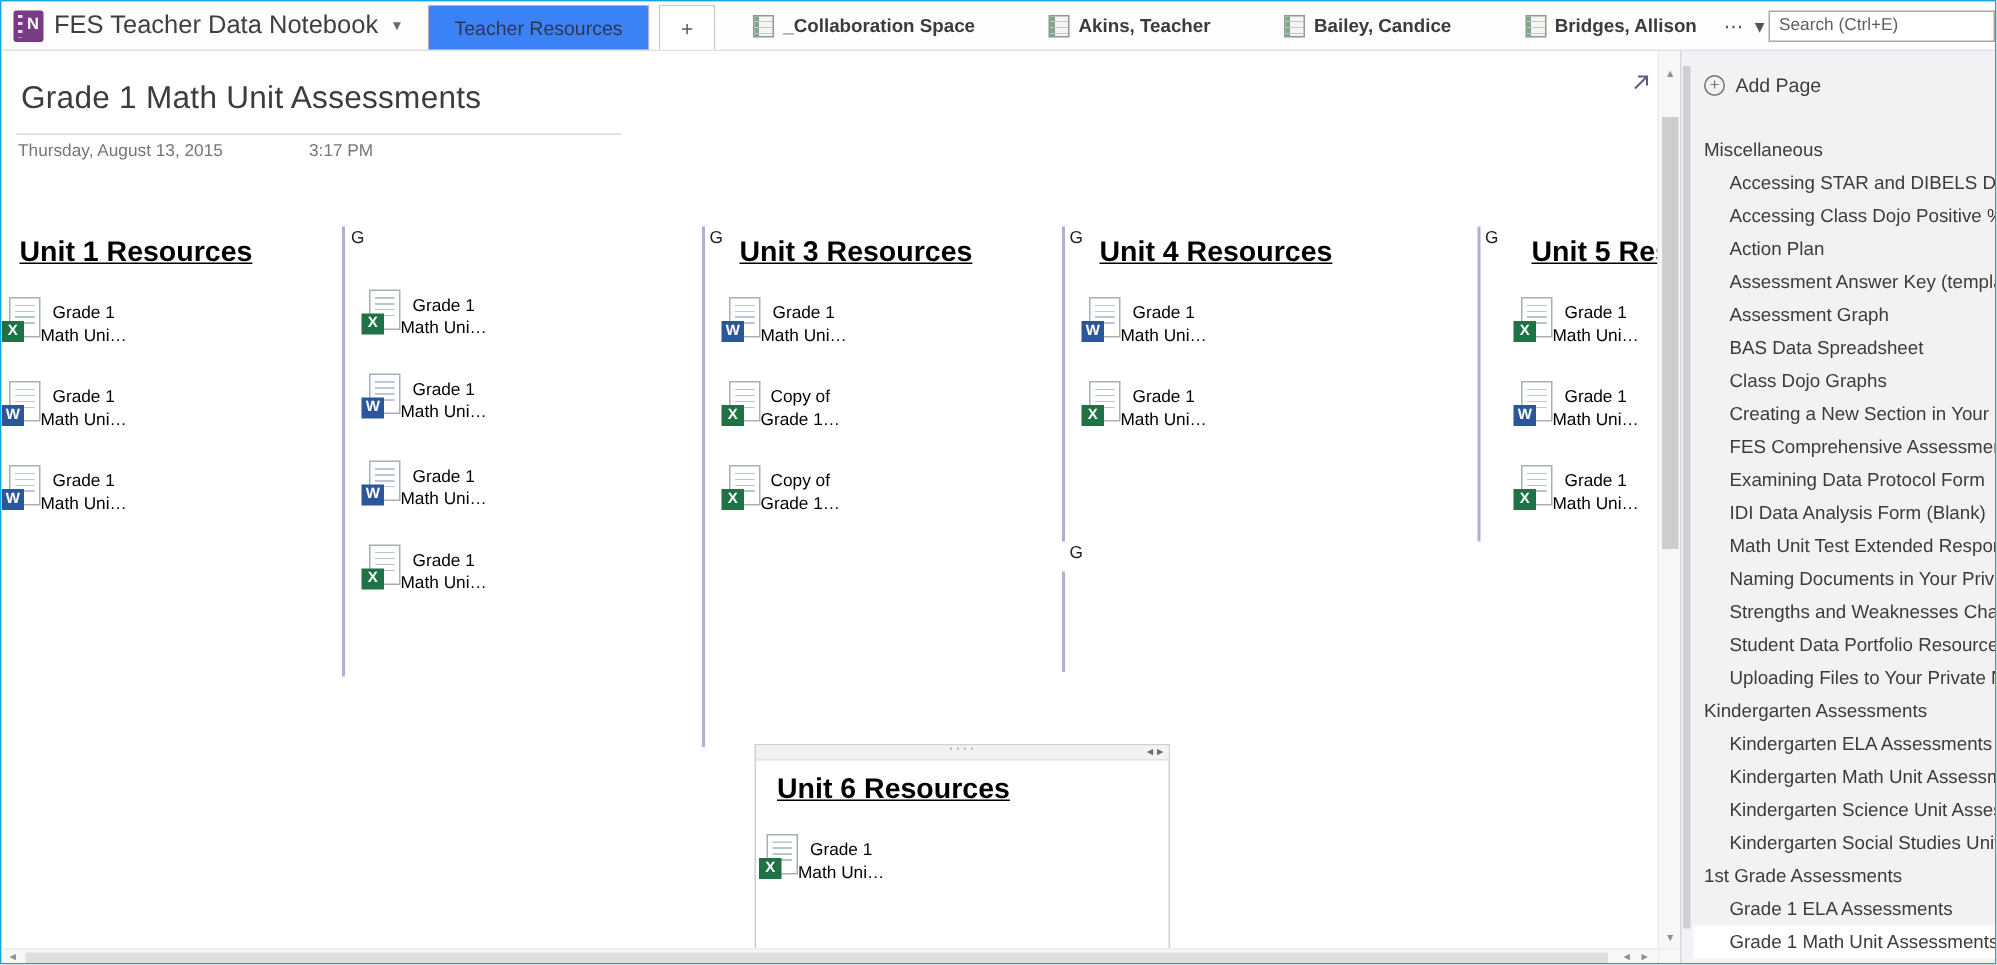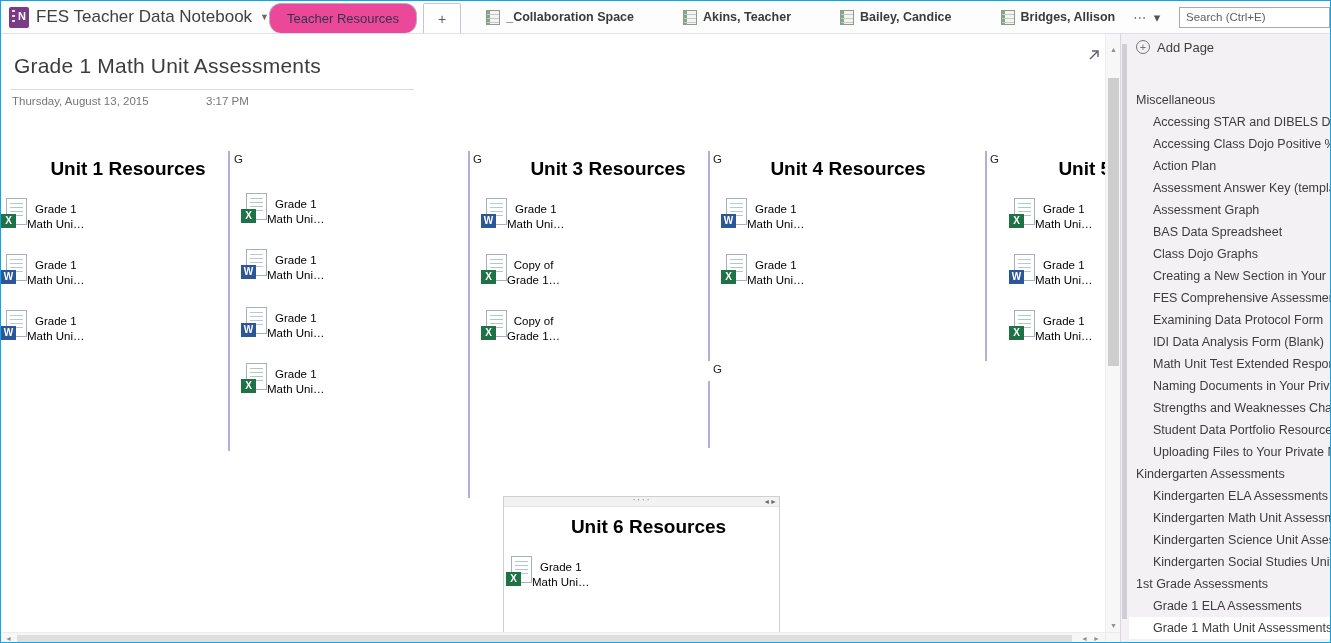--- a/index.html
+++ b/index.html
@@ -13,21 +13,21 @@
   .logo { width:20px; height:21px; background:#7a3b85; border-radius:2px; position:relative; flex:0 0 auto; }
   .logo::before { content:""; position:absolute; left:3px; top:3px; width:3px; height:15px;
                   background:repeating-linear-gradient(to bottom,#e9d9ee 0 2px,transparent 2px 5px); }
   .logo::after { content:"N"; position:absolute; right:3px; top:3px; color:#fff; font-size:11px; font-weight:bold; }
   .nb-name { margin-left:7px; font-size:17px; color:#3f3f3f; white-space:nowrap; }
   .nb-caret { margin-left:8px; font-size:9px; color:#6a6a6a; }
   .nb-caret::before { content:"▼"; }
   .tab { align-self:flex-end; height:30px; display:flex; align-items:center; padding:0 17px;
          font-size:13px; color:#34344e; border:1px solid #b3aecb; border-bottom:none;
          border-radius:2px 2px 0 0; white-space:nowrap; }
-  .tab.active { background:#ec4899;border-radius:12px; }
+  .tab.active { margin-left:16px; background:#3b82f6; }
   .tab.plus { margin-left:6px; background:#fff; border-color:#c7c4d5; color:#5a5a6e; padding:0 14px; font-size:14px; }
   .sections { display:flex; align-items:center;gap:24px; }
   .section-tab { display:flex; align-items:center; gap:6px; margin-left:25px; font-size:12.5px;
                  font-weight:bold; color:#3b3b3b; white-space:nowrap; cursor:default; }
   .section-icon { width:14px; height:15px; border:1px solid #90998f; background:
       repeating-linear-gradient(to bottom, transparent 0 3px, #c4c9c4 3px 4px),
       linear-gradient(to right, #7fa78e 0 3px, #f4f4f2 3px); flex:0 0 auto; }
   .overflow-btn { margin-left:18px; color:#555; font-size:13px; letter-spacing:2px; }
   .overflow-btn::before { content:"⋯ ▾"; }
   .search-box { margin-left:auto; margin-right:2px; width:151px; height:21px; border:1px solid #a9a9a9;
@@ -39,22 +39,22 @@
   .canvas { position:absolute; left:0; top:33px; width:1104px; height:598px; background:#fff; overflow:hidden; }
   .expand-btn { position:absolute; left:1085px; top:13px; width:16px; height:16px; cursor:pointer; }
   .page-title { position:absolute; left:13px; top:20px; font-size:21px; font-weight:300; color:#3c3c3c;
                 letter-spacing:.2px; white-space:nowrap; }
   .title-rule { position:absolute; left:10px; top:55px; width:403px; height:1px; background:#d9d9d9; }
   .meta { position:absolute; top:61px; font-size:11.5px; color:#767676; white-space:nowrap; }
   .meta.date { left:11px; } .meta.time { left:205px; }
 
   .unit-col { position:absolute; top:123px; width:230px; }
   .c1{left:12px} .c2{left:252px} .c3{left:492px} .c4{left:732px} .c5{left:1020px}
-  .unit-heading { font-size:19px; font-weight:bold; color:#000; 
-                  white-space:nowrap; line-height:24px; margin-bottom:17px;text-align:center; }
+  .unit-heading { font-size:19px; font-weight:bold; color:#000; text-decoration:underline;
+                  white-space:nowrap; line-height:24px; margin-bottom:17px; }
   .file-list { width:96px; margin-left:-12px; }
   .c2 .file-list { margin-top:36px; }
   .c2 .file-item:nth-of-type(3) { margin-top:20px; }
   .file-item { display:flex; flex-direction:row; align-items:center; margin-bottom:18px; cursor:default; }
   .file-icon { position:relative; width:26px; height:30px; margin-bottom:8px; }
   .file-icon .sheet { position:absolute; right:0; top:0; width:21px; height:27px; background:#fff; border:1px solid #a6b0b8; }
   .file-icon .sheet::before { content:""; position:absolute; left:3px; top:4px; right:3px; height:15px;
       background:repeating-linear-gradient(to bottom,#c3ccd1 0 1px,transparent 1px 4px); }
   .file-icon .badge { position:absolute; left:0; bottom:0; width:15px; height:14px; color:#fff;
       font-size:10px; font-weight:bold; line-height:14px; text-align:center; }
@@ -95,21 +95,21 @@
   .h-right1{right:17px} .h-right1::before{content:"◄";}
   .h-right2{right:5px} .h-right2::before{content:"►";}
   .h-thumb { position:absolute; left:16px; top:2px; width:1055px; height:8px; background:#dedede; cursor:pointer; }
   .scroll-corner { position:absolute; left:1104px; top:631px; width:15px; height:12px; background:#f7f7f7;
                    border-left:1px solid #ececec; border-top:1px solid #ececec; }
 
   
   .pages-panel { position:absolute; left:1119px; top:33px; width:212px; height:610px; background:#f3f1f4;
                  border-left:1px solid #d9d6e0; overflow:hidden; }
   .panel-thumb { position:absolute; left:1px; top:10px; width:5px; height:575px; background:#d0cdd8; cursor:pointer; }
-  .add-page { position:absolute; left:8px; top:6px; right:0; height:24px; display:flex; align-items:flex-start;
+  .add-page { position:absolute; left:8px; top:6px; right:0; height:24px; display:flex; align-items:flex-end;
               gap:7px; padding-left:7px; font-size:13px; color:#3f3f3f; cursor:pointer; }
   .add-icon { width:14px; height:14px; border:1px solid #767676; border-radius:50%; color:#767676;
               font-size:11px; line-height:12px; text-align:center; flex:0 0 auto; }
   .add-icon::before { content:"+"; }
   .page-list { position:absolute; left:8px; top:55px; right:0; }
   .page-row { height:22px; line-height:22px; font-size:12.5px; color:#3c3c3c; white-space:nowrap;
               overflow:hidden; cursor:pointer; }
   .page-list .page    { padding-left:7px; }
   .page-list .subpage { padding-left:24px; }
   .page-list .selected { background:#fff; }

